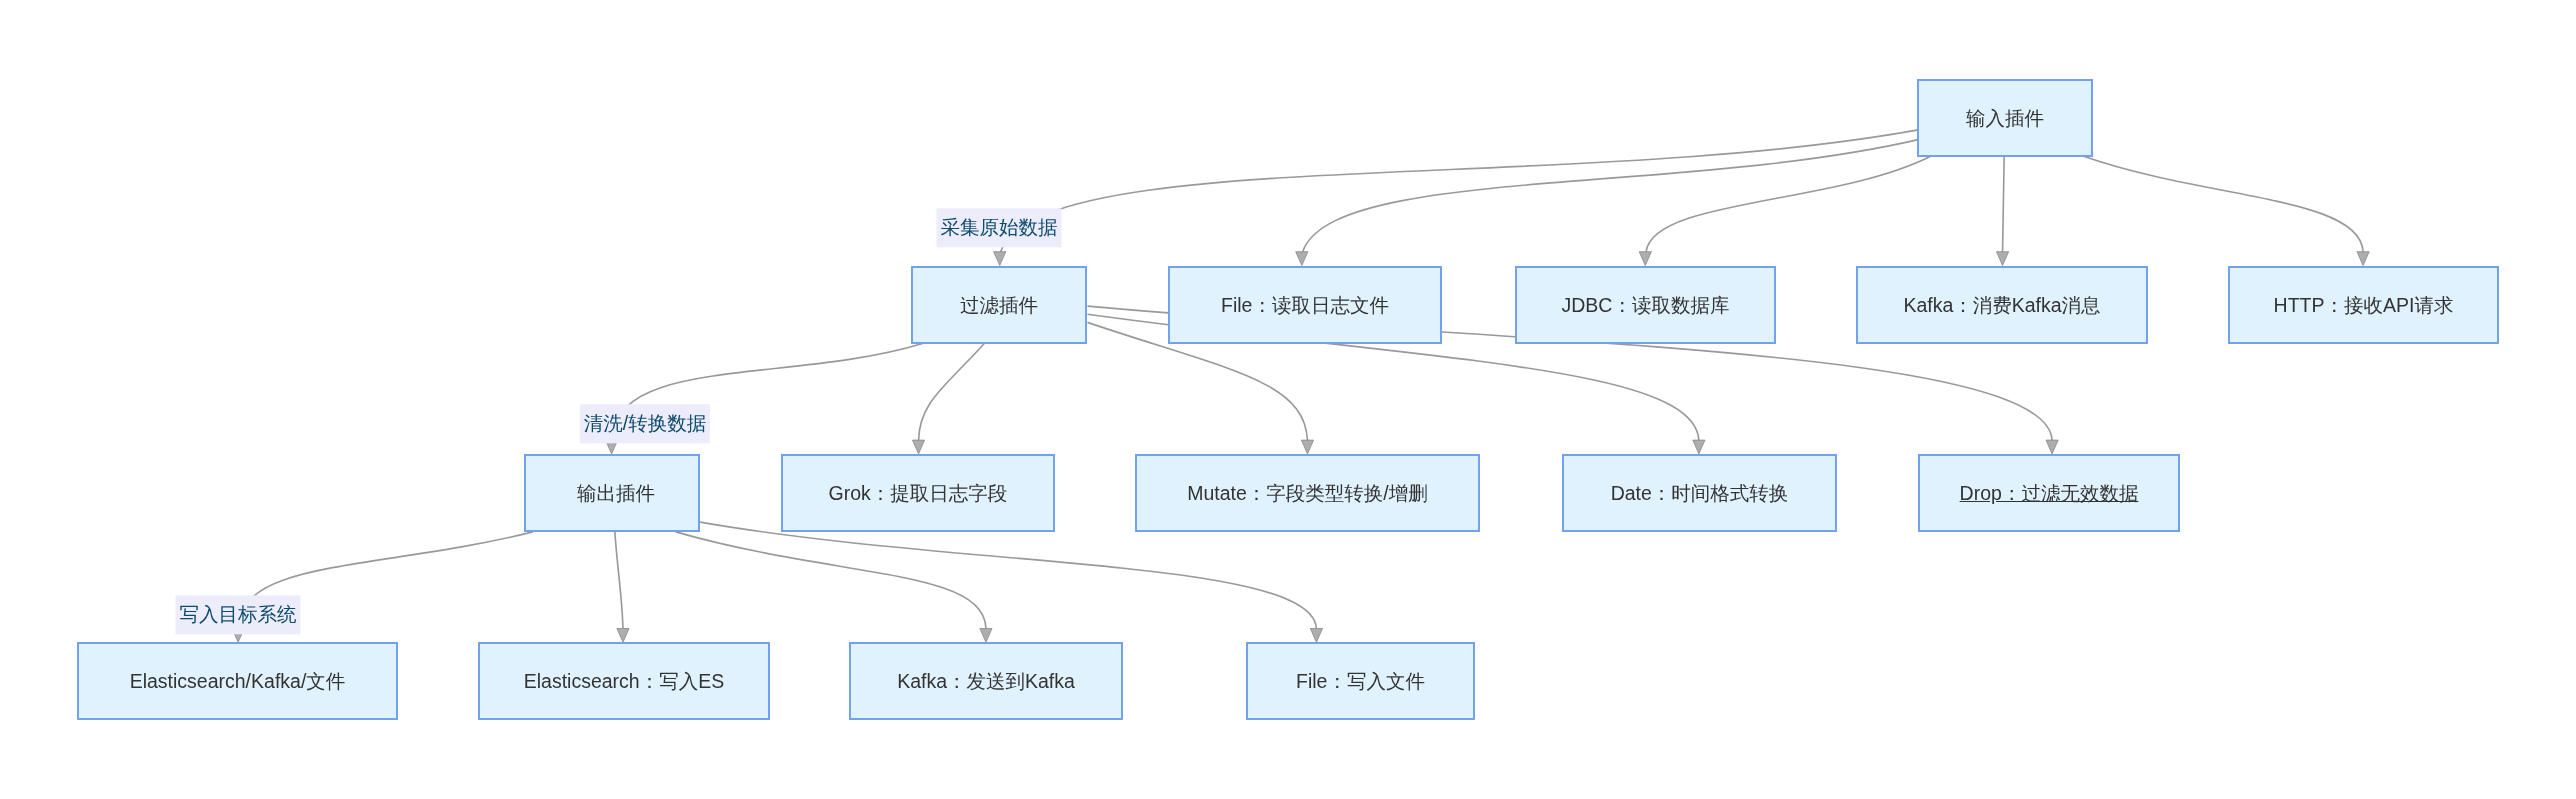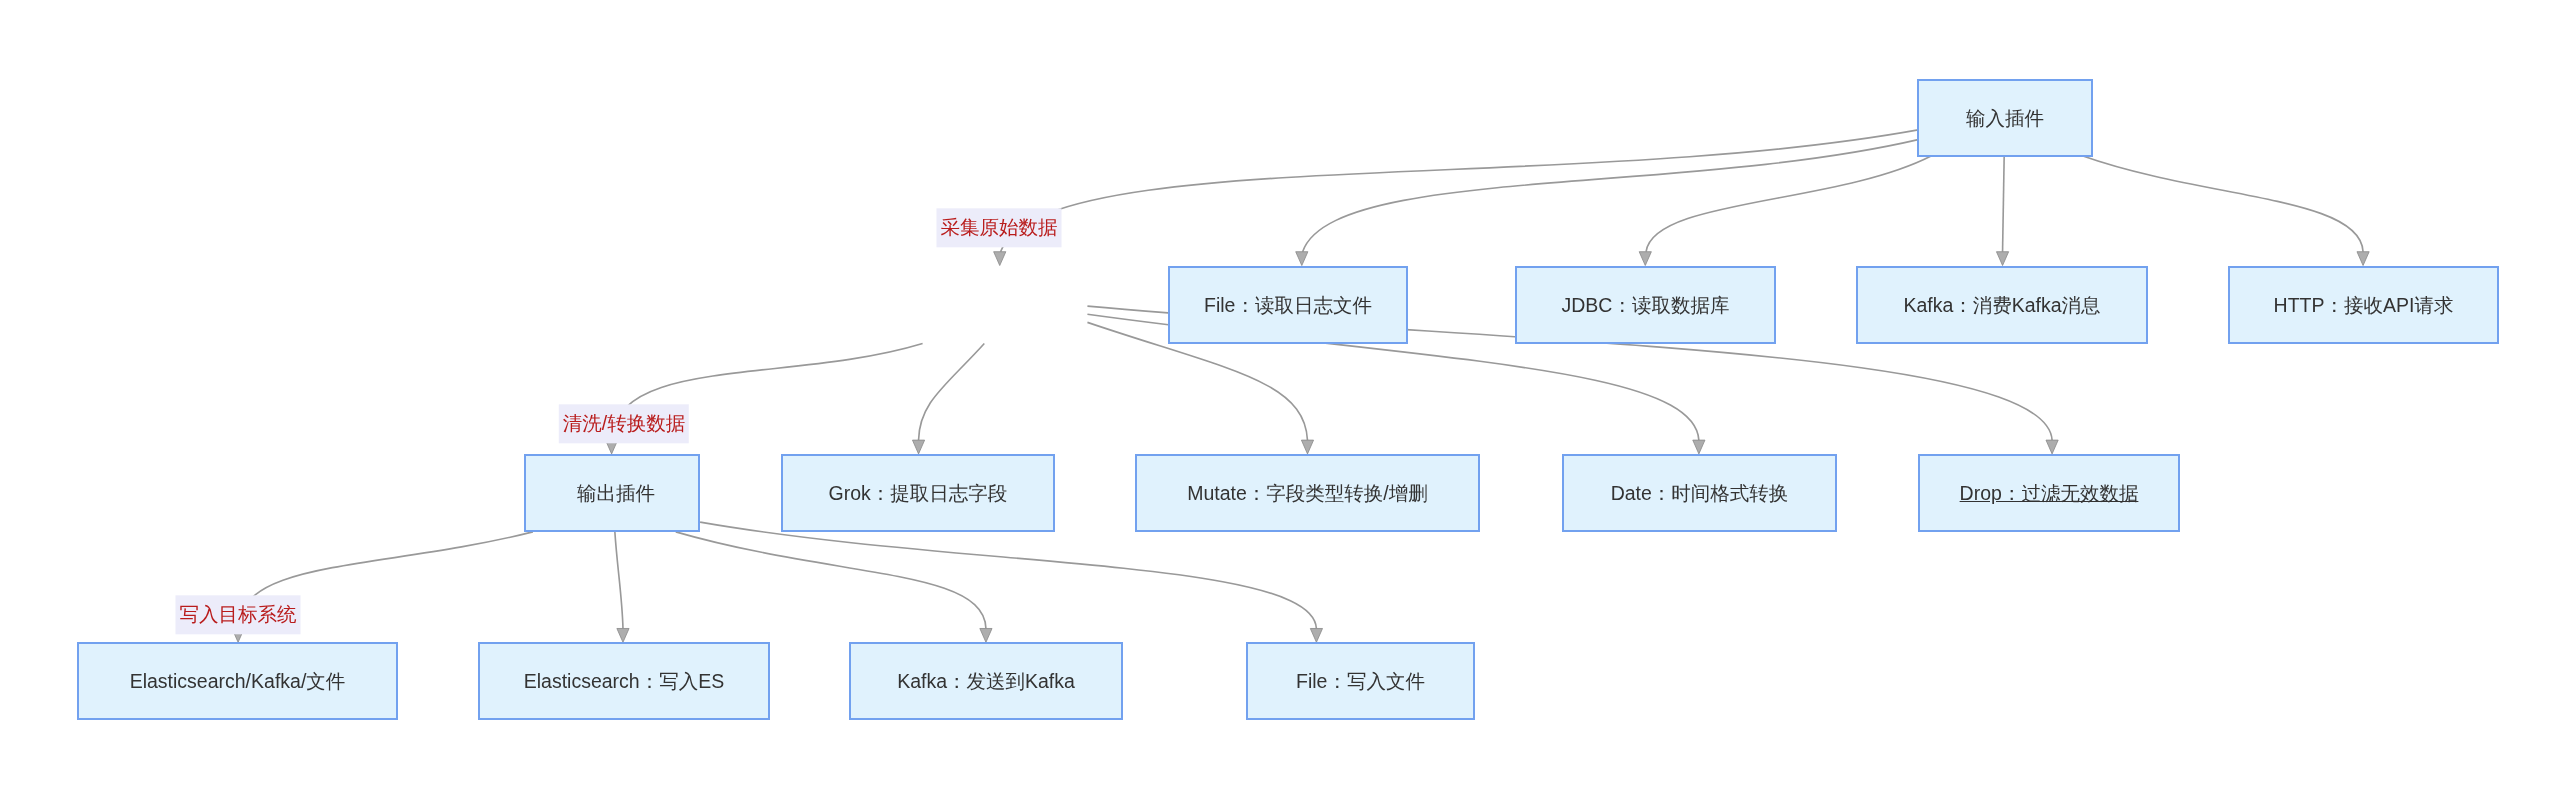--- a/index.html
+++ b/index.html
@@ -16,41 +16,41 @@
   .node{
     position:absolute;z-index:2;height:78px;box-sizing:border-box;
     background:var(--node-fill,#e0f2fd);
     border:2.4px solid var(--node-border,#72a1ef);
     display:flex;align-items:center;justify-content:center;
     font-size:19.5px;color:#333333;white-space:nowrap;text-align:center;
   }
   .edge-label{
     position:absolute;z-index:3;transform:translate(-50%,-50%);
     background:var(--label-bg,#ececfa);
-    color:#b91c1c;font-size:19.5px;line-height:1.2;
+    color:#0c4a6e;font-size:19.5px;line-height:1.2;
     padding:8px 4px;white-space:nowrap;
   }
   
   #n-input      {left:1917px;top:79px; width:176px;}
   #n-filter     {left:911px;top:266px;width:176px;}
-  #n-file-read  {left:1168px;top:266px;width:240px;}
+  #n-file-read  {left:1168px;top:266px;width:274px;}
   #n-jdbc       {left:1515px;top:266px;width:261px;}
   #n-kafka-in   {left:1856px;top:266px;width:292px;}
   #n-http       {left:2228px;top:266px;width:271px;}
   #n-output     {left:524px; top:454px;width:176px;padding-left:8px;}
   #n-grok       {left:781px; top:454px;width:274px;}
   #n-mutate     {left:1135px;top:454px;width:345px;}
   #n-date       {left:1562px;top:454px;width:275px;}
   #n-drop       {left:1918px;top:454px;width:262px;text-decoration:underline;}
   #n-target     {left:77px;  top:642px;width:321px;}
   #n-es-write   {left:478px; top:642px;width:292px;}
   #n-kafka-out  {left:849px;top:642px;width:274px;}
   #n-file-write {left:1202px;top:642px;width:229px;margin-left:44px;}
   #lbl-collect  {left:999px;top:228px;}
-  #lbl-transform{left:624px; top:424px;}
+  #lbl-transform{left:645px; top:424px;}
   #lbl-write    {left:238px; top:615px;}
 </style>
 </head>
 <body>
 
 <div class="canvas">
 
   <svg class="edges" viewBox="0 0 3172 984" xmlns="http://www.w3.org/2000/svg">
 
     <path class="edge" d="M 2362 160 C 1930 238, 1280 178, 1232 310"></path>
@@ -83,20 +83,23 @@
     <polygon class="arrowhead" points="2519.5,542 2534.5,542 2527,559"></polygon>
 
     <polygon class="arrowhead" points="285.5,774 300.5,774 293,791"></polygon>
     <polygon class="arrowhead" points="759.5,774 774.5,774 767,791"></polygon>
     <polygon class="arrowhead" points="1206.5,774 1221.5,774 1214,791"></polygon>
     <polygon class="arrowhead" points="1613.5,774 1628.5,774 1621,791"></polygon>
   </svg>
 
   <div class="node" id="n-input">
       <span>输入插件</span>
+    </div>
+  <div class="node" id="n-filter">
+      <span>过滤插件</span>
     </div>
   <div class="node" id="n-file-read">
       <span>File：读取日志文件</span>
     </div>
   <div class="node" id="n-jdbc">
       <span>JDBC：读取数据库</span>
     </div>
   <div class="node" id="n-http">
       <span>HTTP：接收API请求</span>
     </div>

